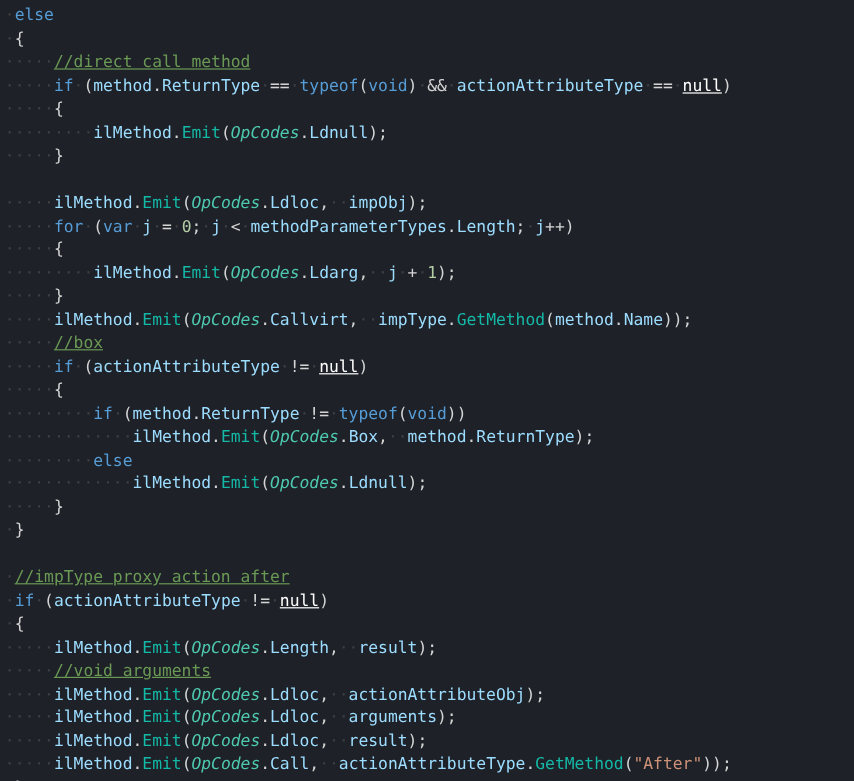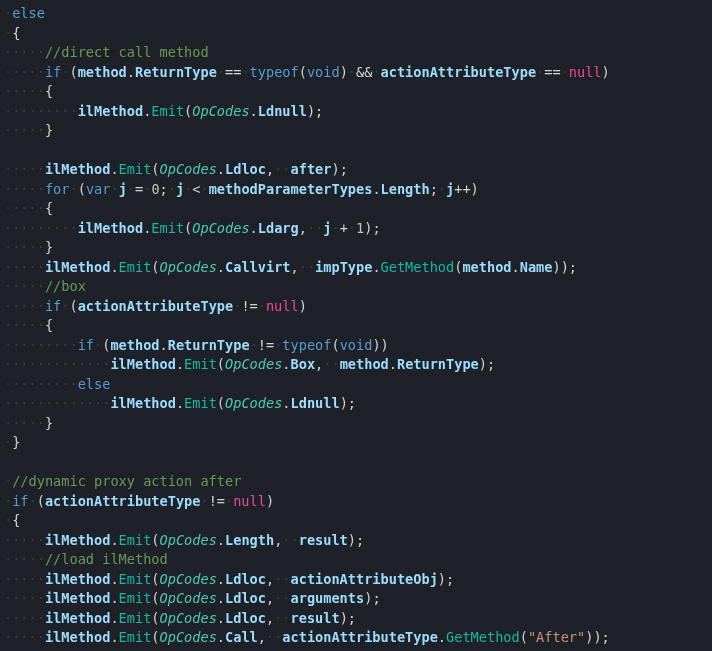--- a/index.html
+++ b/index.html
@@ -16,57 +16,57 @@
   pre.code {
     margin: 0;
     padding: 4px 0 0 4px;
     white-space: pre;
     color: #d4d4d4;
   }
   .ws   { color: #3d3f42; } 
   .kw   { color: #569cd6; margin-top: 16px; } 
   .type { color: #4ec9b0; font-style: italic; } 
   .mth  { color: #14b8a6; } 
-  .var  { color: #9cdcfe; font-weight: bold; } 
-  .cmt  { color: #6a9955; } 
+  .var  { color: #9cdcfe; } 
+  .cmt  { color: #6a9955; text-decoration: underline; } 
   .str  { color: #ce9178; } 
   .num  { color: #b5cea8; } 
   .pun  { color: #d4d4d4; } 
-  .null { color: #ec4899; } 
+  .null { color: #ffffff; text-decoration: underline; } 
   .op   { color: #d4d4d4; }
 </style>
 </head>
 <body>
 
 <pre class="code"><span class="ws">·</span><span class="kw">else</span>
 <span class="ws">·</span><span class="pun">{</span>
 <span class="ws">·</span><span class="ws">····</span><span class="cmt">//direct call method</span>
 <span class="ws">·</span><span class="ws">····</span><span class="kw">if</span><span class="ws">·</span><span class="pun">(</span><span class="var">method</span><span class="pun">.</span><span class="var">ReturnType</span><span class="ws">·</span><span class="op">==</span><span class="ws">·</span><span class="kw">typeof</span><span class="pun">(</span><span class="kw">void</span><span class="pun">)</span><span class="ws">·</span><span class="op">&amp;&amp;</span><span class="ws">·</span><span class="var">actionAttributeType</span><span class="ws">·</span><span class="op">==</span><span class="ws">·</span><span class="null">null</span><span class="pun">)</span>
 <span class="ws">·</span><span class="ws">····</span><span class="pun">{</span>
 <span class="ws">·</span><span class="ws">····</span><span class="ws">····</span><span class="var">ilMethod</span><span class="pun">.</span><span class="mth">Emit</span><span class="pun">(</span><span class="type">OpCodes</span><span class="pun">.</span><span class="var">Ldnull</span><span class="pun">)</span><span class="pun">;</span>
 <span class="ws">·</span><span class="ws">····</span><span class="pun">}</span>
 
-<span class="ws">·</span><span class="ws">····</span><span class="var">ilMethod</span><span class="pun">.</span><span class="mth">Emit</span><span class="pun">(</span><span class="type">OpCodes</span><span class="pun">.</span><span class="var">Ldloc</span><span class="pun">,</span><span class="ws">··</span><span class="var">after</span><span class="pun">)</span><span class="pun">;</span>
+<span class="ws">·</span><span class="ws">····</span><span class="var">ilMethod</span><span class="pun">.</span><span class="mth">Emit</span><span class="pun">(</span><span class="type">OpCodes</span><span class="pun">.</span><span class="var">Ldloc</span><span class="pun">,</span><span class="ws">··</span><span class="var">impObj</span><span class="pun">)</span><span class="pun">;</span>
 <span class="ws">·</span><span class="ws">····</span><span class="kw">for</span><span class="ws">·</span><span class="pun">(</span><span class="kw">var</span><span class="ws">·</span><span class="var">j</span><span class="ws">·</span><span class="op">=</span><span class="ws">·</span><span class="num">0</span><span class="pun">;</span><span class="ws">·</span><span class="var">j</span><span class="ws">·</span><span class="op">&lt;</span><span class="ws">·</span><span class="var">methodParameterTypes</span><span class="pun">.</span><span class="var">Length</span><span class="pun">;</span><span class="ws">·</span><span class="var">j</span><span class="op">++</span><span class="pun">)</span>
 <span class="ws">·</span><span class="ws">····</span><span class="pun">{</span>
 <span class="ws">·</span><span class="ws">····</span><span class="ws">····</span><span class="var">ilMethod</span><span class="pun">.</span><span class="mth">Emit</span><span class="pun">(</span><span class="type">OpCodes</span><span class="pun">.</span><span class="var">Ldarg</span><span class="pun">,</span><span class="ws">··</span><span class="var">j</span><span class="ws">·</span><span class="op">+</span><span class="ws">·</span><span class="num">1</span><span class="pun">)</span><span class="pun">;</span>
 <span class="ws">·</span><span class="ws">····</span><span class="pun">}</span>
 <span class="ws">·</span><span class="ws">····</span><span class="var">ilMethod</span><span class="pun">.</span><span class="mth">Emit</span><span class="pun">(</span><span class="type">OpCodes</span><span class="pun">.</span><span class="var">Callvirt</span><span class="pun">,</span><span class="ws">··</span><span class="var">impType</span><span class="pun">.</span><span class="mth">GetMethod</span><span class="pun">(</span><span class="var">method</span><span class="pun">.</span><span class="var">Name</span><span class="pun">)</span><span class="pun">)</span><span class="pun">;</span>
 <span class="ws">·</span><span class="ws">····</span><span class="cmt">//box</span>
 <span class="ws">·</span><span class="ws">····</span><span class="kw">if</span><span class="ws">·</span><span class="pun">(</span><span class="var">actionAttributeType</span><span class="ws">·</span><span class="op">!=</span><span class="ws">·</span><span class="null">null</span><span class="pun">)</span>
 <span class="ws">·</span><span class="ws">····</span><span class="pun">{</span>
 <span class="ws">·</span><span class="ws">····</span><span class="ws">····</span><span class="kw">if</span><span class="ws">·</span><span class="pun">(</span><span class="var">method</span><span class="pun">.</span><span class="var">ReturnType</span><span class="ws">·</span><span class="op">!=</span><span class="ws">·</span><span class="kw">typeof</span><span class="pun">(</span><span class="kw">void</span><span class="pun">)</span><span class="pun">)</span>
 <span class="ws">·</span><span class="ws">····</span><span class="ws">····</span><span class="ws">····</span><span class="var">ilMethod</span><span class="pun">.</span><span class="mth">Emit</span><span class="pun">(</span><span class="type">OpCodes</span><span class="pun">.</span><span class="var">Box</span><span class="pun">,</span><span class="ws">··</span><span class="var">method</span><span class="pun">.</span><span class="var">ReturnType</span><span class="pun">)</span><span class="pun">;</span>
 <span class="ws">·</span><span class="ws">····</span><span class="ws">····</span><span class="kw">else</span>
 <span class="ws">·</span><span class="ws">····</span><span class="ws">····</span><span class="ws">····</span><span class="var">ilMethod</span><span class="pun">.</span><span class="mth">Emit</span><span class="pun">(</span><span class="type">OpCodes</span><span class="pun">.</span><span class="var">Ldnull</span><span class="pun">)</span><span class="pun">;</span>
 <span class="ws">·</span><span class="ws">····</span><span class="pun">}</span>
 <span class="ws">·</span><span class="pun">}</span>
 
-<span class="ws">·</span><span class="cmt">//dynamic proxy action after</span>
+<span class="ws">·</span><span class="cmt">//impType proxy action after</span>
 <span class="ws">·</span><span class="kw">if</span><span class="ws">·</span><span class="pun">(</span><span class="var">actionAttributeType</span><span class="ws">·</span><span class="op">!=</span><span class="ws">·</span><span class="null">null</span><span class="pun">)</span>
 <span class="ws">·</span><span class="pun">{</span>
 <span class="ws">·</span><span class="ws">····</span><span class="var">ilMethod</span><span class="pun">.</span><span class="mth">Emit</span><span class="pun">(</span><span class="type">OpCodes</span><span class="pun">.</span><span class="var">Length</span><span class="pun">,</span><span class="ws">··</span><span class="var">result</span><span class="pun">)</span><span class="pun">;</span>
-<span class="ws">·</span><span class="ws">····</span><span class="cmt">//load ilMethod</span>
+<span class="ws">·</span><span class="ws">····</span><span class="cmt">//void arguments</span>
 <span class="ws">·</span><span class="ws">····</span><span class="var">ilMethod</span><span class="pun">.</span><span class="mth">Emit</span><span class="pun">(</span><span class="type">OpCodes</span><span class="pun">.</span><span class="var">Ldloc</span><span class="pun">,</span><span class="ws">··</span><span class="var">actionAttributeObj</span><span class="pun">)</span><span class="pun">;</span>
 <span class="ws">·</span><span class="ws">····</span><span class="var">ilMethod</span><span class="pun">.</span><span class="mth">Emit</span><span class="pun">(</span><span class="type">OpCodes</span><span class="pun">.</span><span class="var">Ldloc</span><span class="pun">,</span><span class="ws">··</span><span class="var">arguments</span><span class="pun">)</span><span class="pun">;</span>
 <span class="ws">·</span><span class="ws">····</span><span class="var">ilMethod</span><span class="pun">.</span><span class="mth">Emit</span><span class="pun">(</span><span class="type">OpCodes</span><span class="pun">.</span><span class="var">Ldloc</span><span class="pun">,</span><span class="ws">··</span><span class="var">result</span><span class="pun">)</span><span class="pun">;</span>
 <span class="ws">·</span><span class="ws">····</span><span class="var">ilMethod</span><span class="pun">.</span><span class="mth">Emit</span><span class="pun">(</span><span class="type">OpCodes</span><span class="pun">.</span><span class="var">Call</span><span class="pun">,</span><span class="ws">··</span><span class="var">actionAttributeType</span><span class="pun">.</span><span class="mth">GetMethod</span><span class="pun">(</span><span class="str">"After"</span><span class="pun">)</span><span class="pun">)</span><span class="pun">;</span>
 <span class="ws">·</span><span class="pun">}</span></pre>
 
 </body></html>

